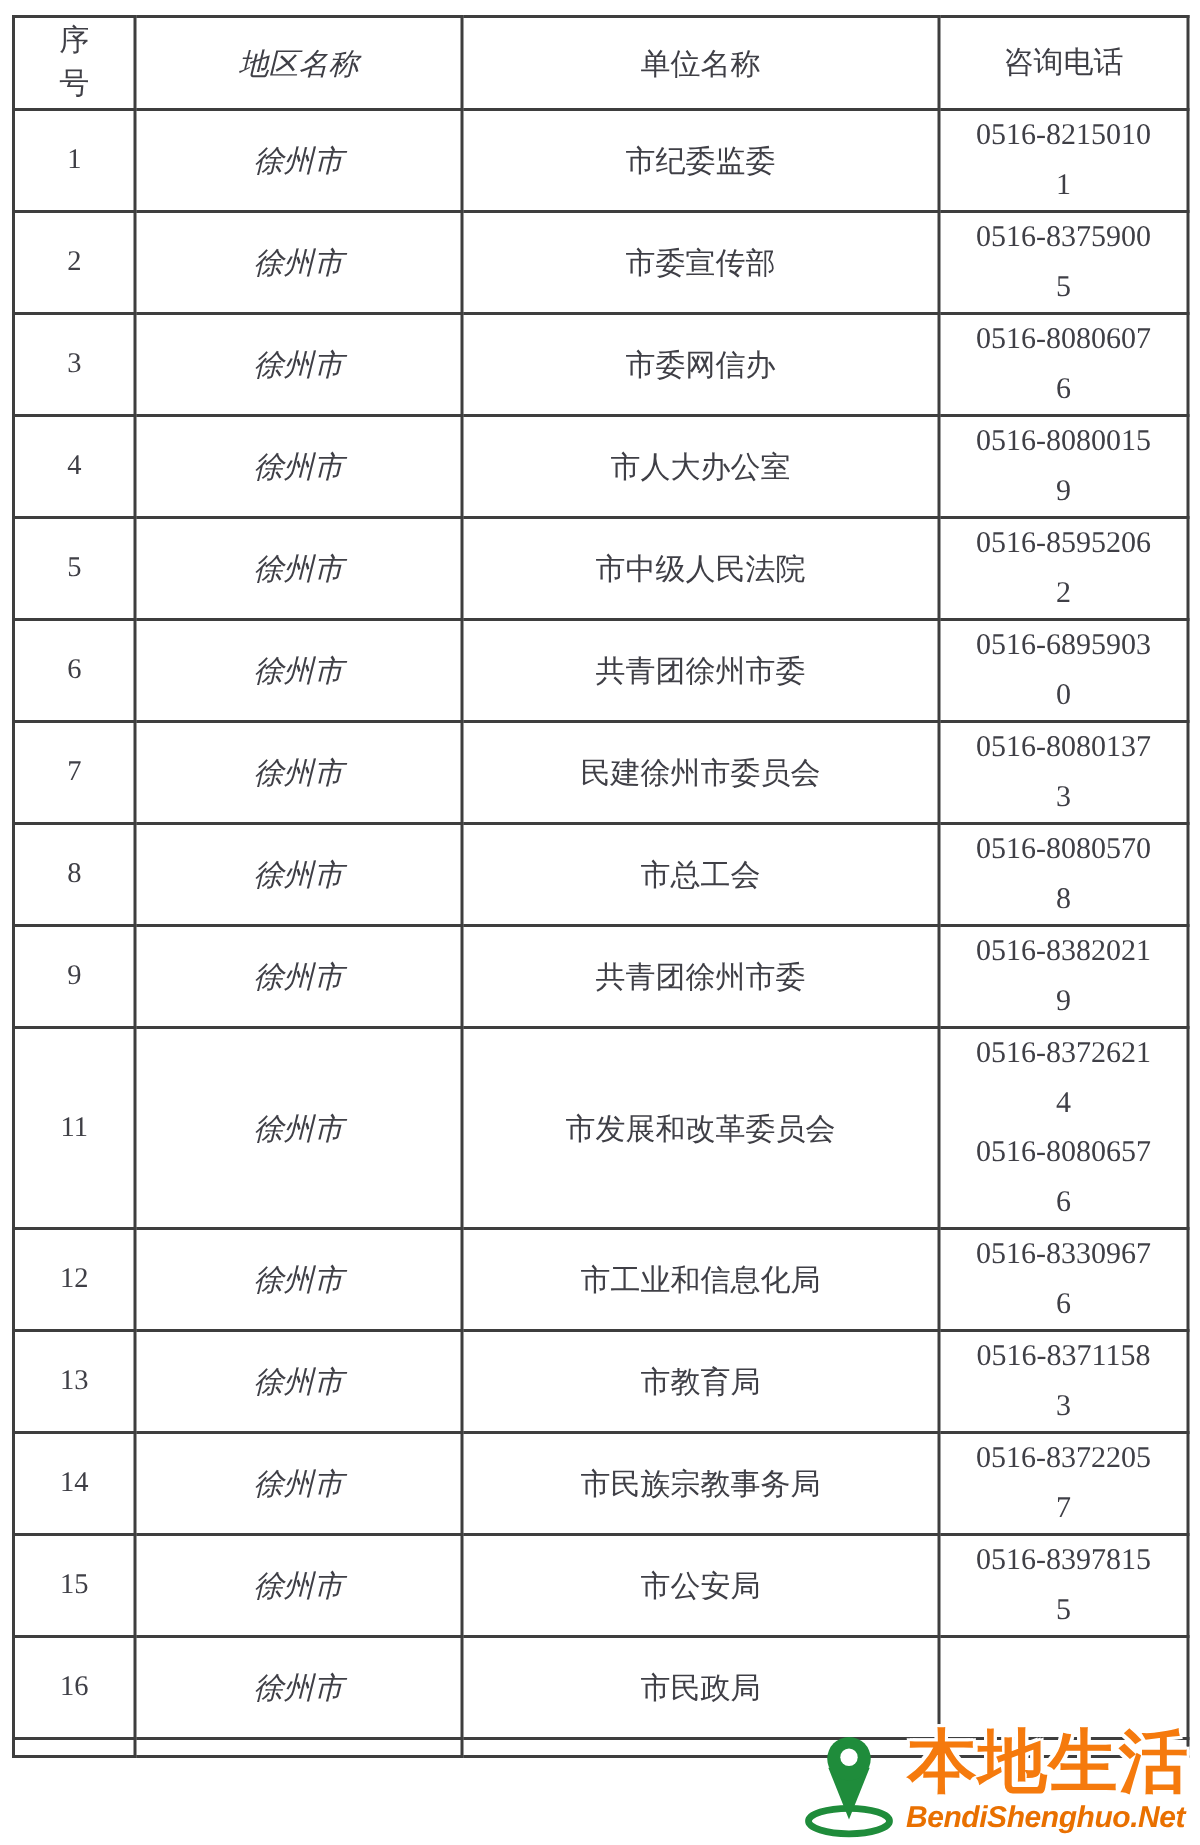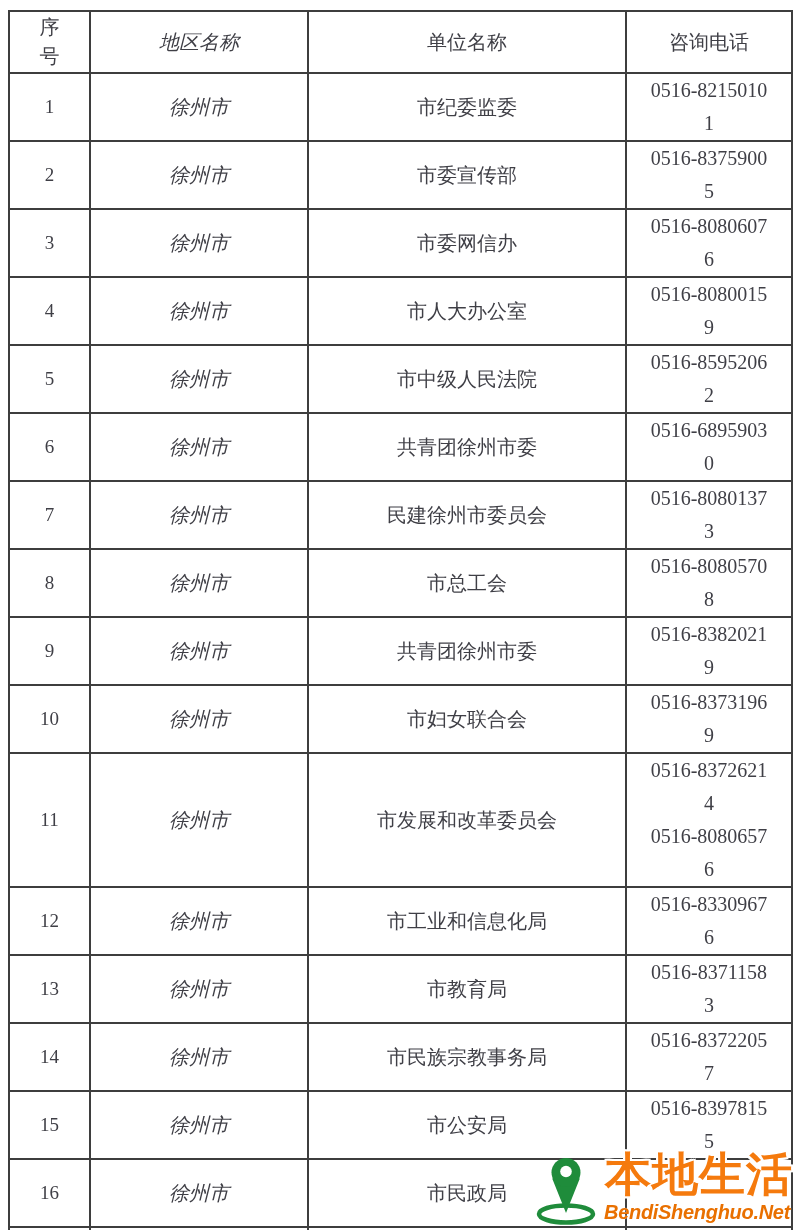--- a/index.html
+++ b/index.html
@@ -188,28 +188,20 @@
           </td>
         </tr>
         <tr>
           <td class="col-seq">9</td>
           <td class="col-region">徐州市</td>
           <td class="col-unit">共青团徐州市委</td>
           <td class="col-phone">
             <div class="phone-number">0516-8382021<br>9</div>
           </td>
         </tr>
-        <tr>
-          <td class="col-seq">10</td>
-          <td class="col-region">徐州市</td>
-          <td class="col-unit">市妇女联合会</td>
-          <td class="col-phone">
-            <div class="phone-number">0516-8373196<br>9</div>
-          </td>
-        </tr>
         <tr class="tall">
           <td class="col-seq">11</td>
           <td class="col-region">徐州市</td>
           <td class="col-unit">市发展和改革委员会</td>
           <td class="col-phone">
             <div class="phone-number">0516-8372621<br>4</div>
             <div class="phone-number">0516-8080657<br>6</div>
           </td>
         </tr>
         <tr>

